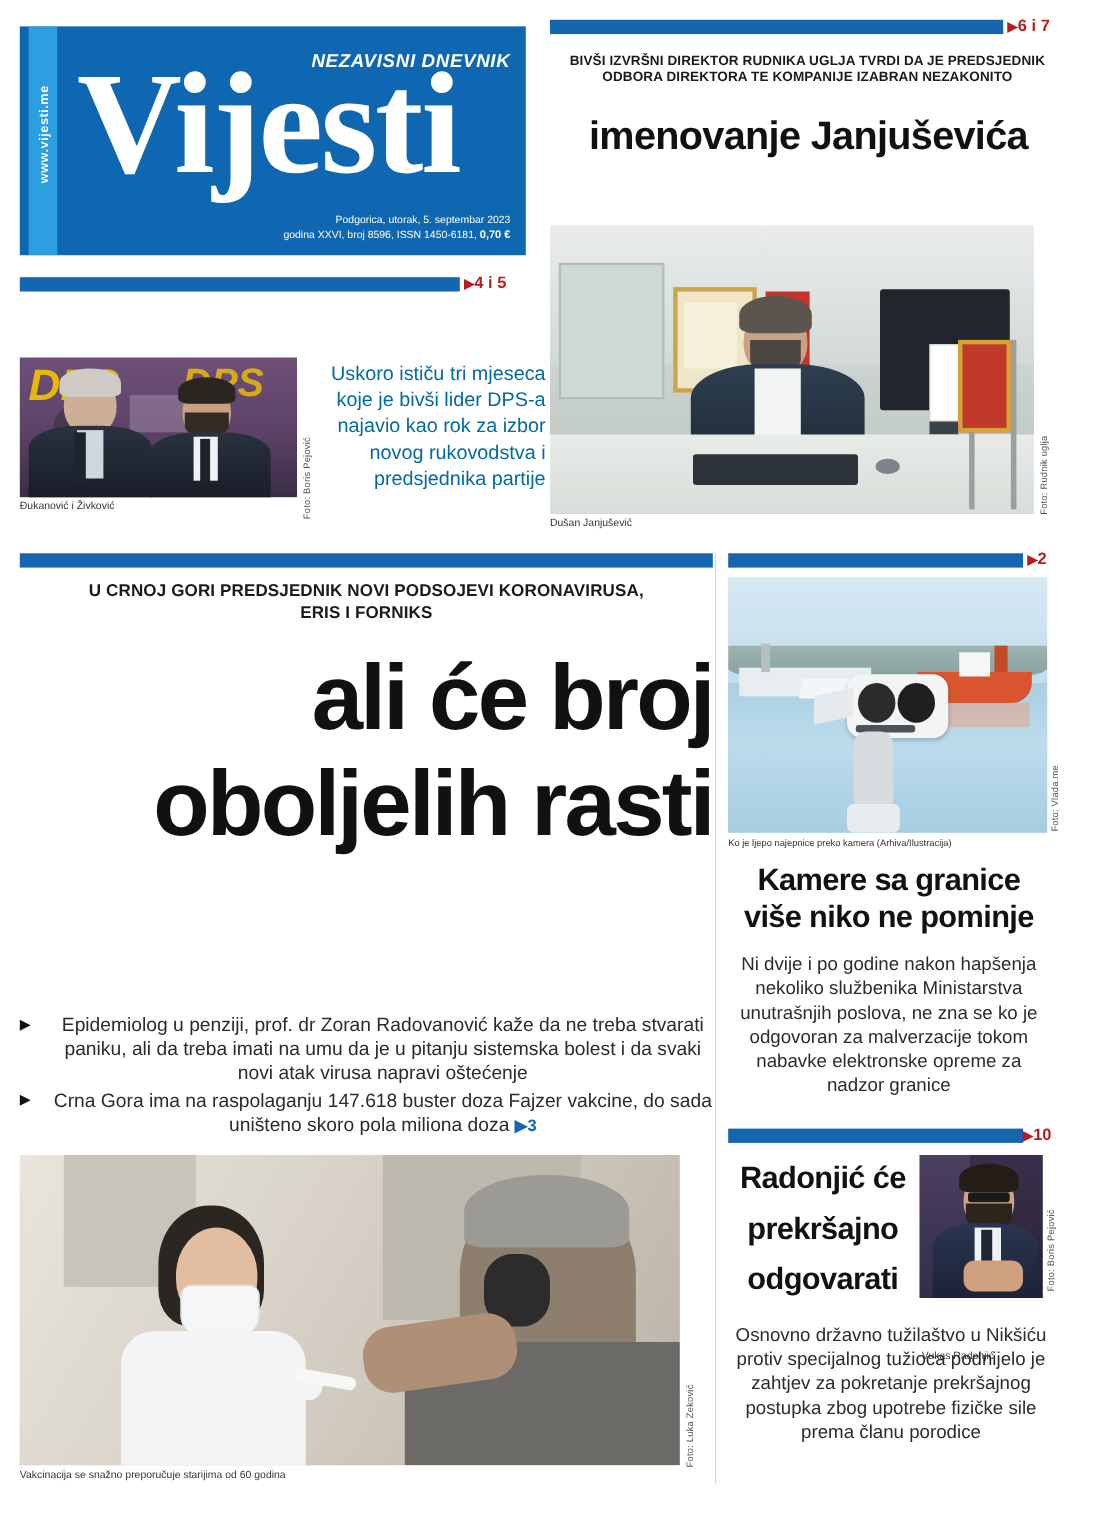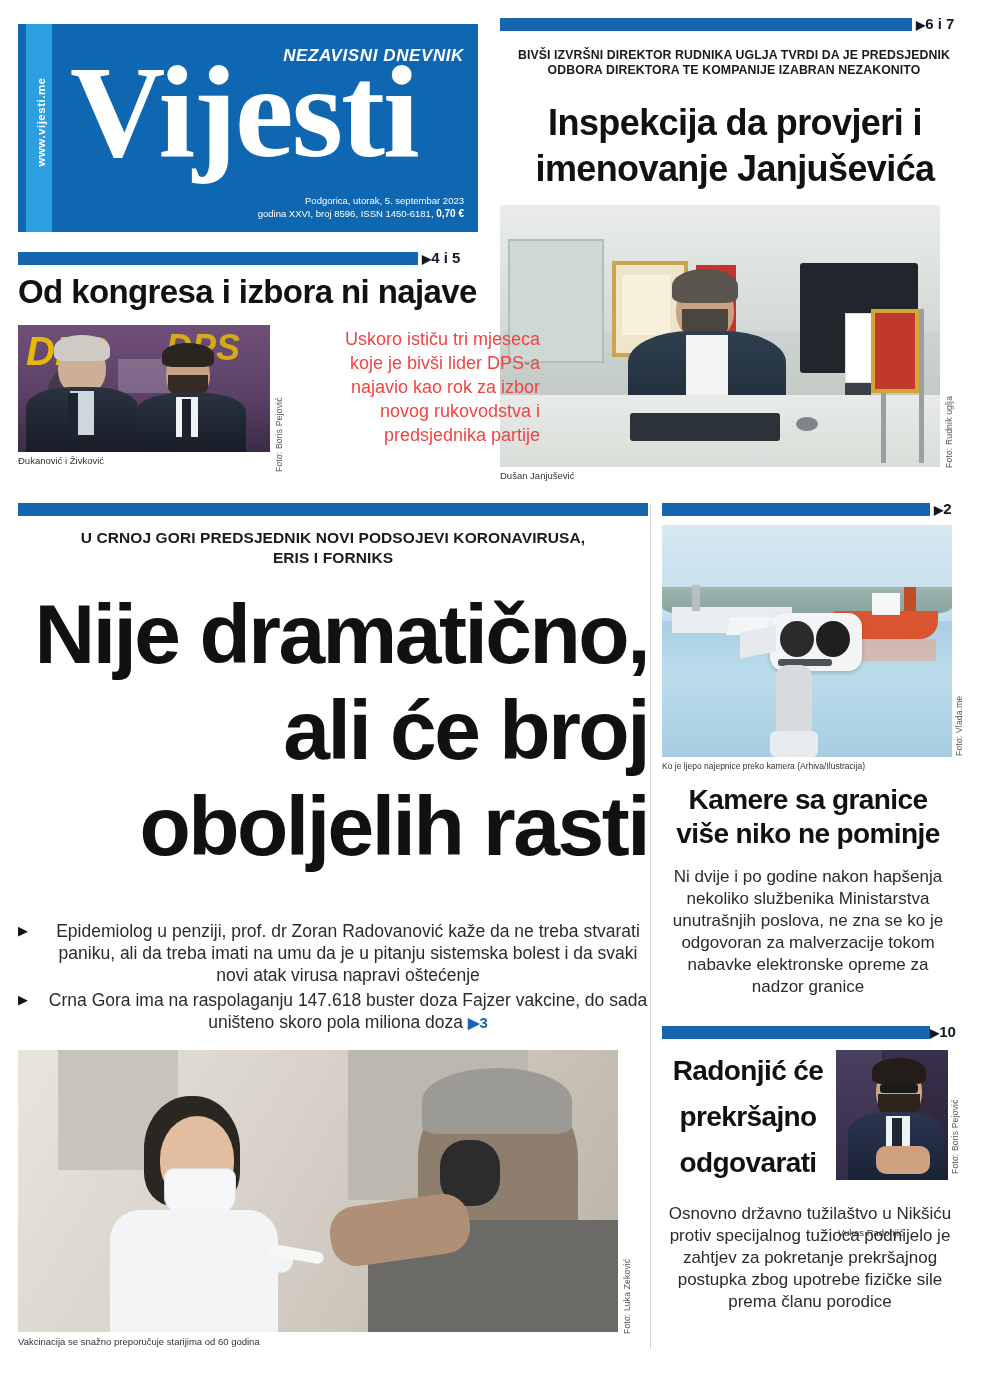--- a/index.html
+++ b/index.html
@@ -13,21 +13,21 @@
       transform:rotate(-90deg);color:#fff;font-size:11.5px;font-weight:700;letter-spacing:.5px;}
   .mast-kicker{position:absolute;right:14px;top:22px;color:#fff;font-size:17px;font-weight:800;
       font-style:italic;letter-spacing:.6px;}
   .mast-title{position:absolute;left:52px;top:28px;color:#fff;font-family:"Liberation Serif",serif;
       font-size:132px;line-height:120px;font-weight:700;letter-spacing:-2px;}
   .mast-meta{position:absolute;right:14px;bottom:12px;text-align:right;color:#fff;font-size:9.5px;line-height:13px;}
   .mast-meta b{font-weight:700;font-size:10px;}
 
   
   .rule{position:absolute;height:13px;background:#1565b0;}
-  .pageref{position:absolute;font-size:15px;font-weight:800;color:#0f172a;letter-spacing:0px;line-height:13px;}
+  .pageref{position:absolute;font-size:15px;font-weight:800;color:#b91c1c;letter-spacing:0px;line-height:13px;}
   .pageref .arrow{font-size:12px;}
 
   .kicker{position:absolute;font-size:12.3px;font-weight:700;line-height:15px;text-align:center;color:#1a1a1a;letter-spacing:.1px;}
   .hl{position:absolute;font-weight:700;color:#111;letter-spacing:-.6px;}
 
   
   .photo{position:absolute;overflow:hidden;background:#cfd6dc;}
   .cap{position:absolute;font-size:9.5px;color:#333;}
   .credit{position:absolute;font-size:8.5px;color:#555;writing-mode:vertical-rl;transform:rotate(180deg);
       letter-spacing:.2px;}
@@ -67,21 +67,20 @@
     </div>
   </div>
 
   <div class="rule" style="left:500px;top:18px;width:412px;"></div>
   <div class="pageref" style="left:916px;top:17px;">
     <span class="arrow">▶</span><span>6 i 7</span>
   </div>
   <div class="kicker" style="left:500px;top:48px;width:468px;">BIVŠI IZVRŠNI DIREKTOR RUDNIKA UGLJA TVRDI DA JE PREDSJEDNIK ODBORA DIREKTORA TE KOMPANIJE IZABRAN NEZAKONITO</div>
 
   <div class="hl" style="left:500px;top:100px;width:470px;font-size:36px;line-height:46px;text-align:center;">
-    <div>Inspekcija da provjeri i</div>
     <div>imenovanje Janjuševića</div>
   </div>
 
   <div class="photo ph-office" style="left:500px;top:205px;width:440px;height:262px;">
 
     <div style="position:absolute;left:0;top:0;width:100%;height:48%;background:linear-gradient(180deg,#e9ecea,#d3d9d6);"></div>
     <div style="position:absolute;left:8px;top:34px;width:92px;height:120px;background:#cfd9d4;border:2px solid #b2bdb7;"></div>
     <div style="position:absolute;left:112px;top:56px;width:68px;height:88px;background:#efe6c9;border:4px solid #caa44f;"></div>
     <div style="position:absolute;left:122px;top:70px;width:48px;height:60px;background:#f7f1dc;"></div>
     <div style="position:absolute;left:196px;top:60px;width:40px;height:72px;background:#c4342c;"></div>
@@ -105,21 +104,20 @@
     <div style="position:absolute;right:16px;top:104px;width:5px;height:154px;background:#9aa0a2;"></div>
     <div style="position:absolute;right:21px;top:104px;width:40px;height:76px;background:#c0392b;border:4px solid #d4a437;"></div>
   </div>
   <div class="credit" style="left:944px;top:372px;height:96px;">Foto: Rudnik uglja</div>
   <div class="cap" style="left:500px;top:470px;">Dušan Janjušević</div>
 
   <div class="rule" style="left:18px;top:252px;width:400px;"></div>
   <div class="pageref" style="left:422px;top:251px;">
     <span class="arrow">▶</span><span>4 i 5</span>
   </div>
-  <div class="hl" style="left:18px;top:272px;width:470px;font-size:33px;line-height:40px;">Od kongresa i izbora ni najave</div>
 
   <div class="photo ph-dps" style="left:18px;top:325px;width:252px;height:127px;">
     <div class="dps-logo" style="left:8px;top:4px;font-size:40px;">DPS</div>
     <div class="dps-logo" style="left:148px;top:2px;font-size:36px;opacity:.8;">DPS</div>
     <div class="dps-logo" style="left:118px;top:86px;font-size:30px;opacity:.65;">DPS</div>
     <div style="position:absolute;left:100px;top:34px;width:74px;height:34px;background:rgba(255,255,255,.20);"></div>
 
     <div class="head" style="left:40px;top:16px;width:48px;height:54px;background:#cdae96;"></div>
     <div class="hair" style="left:36px;top:10px;width:56px;height:26px;background:#cfcac4;"></div>
     <div class="suit" style="left:8px;top:62px;width:112px;height:68px;"></div>
@@ -129,30 +127,29 @@
     <div class="head" style="left:148px;top:24px;width:44px;height:50px;background:#c8a184;"></div>
     <div class="hair" style="left:144px;top:18px;width:52px;height:24px;background:#2b2520;"></div>
     <div style="position:absolute;left:150px;top:50px;width:40px;height:22px;background:#332b24;border-radius:0 0 45% 45%;"></div>
     <div class="suit" style="left:118px;top:68px;width:110px;height:62px;"></div>
     <div style="position:absolute;left:158px;top:72px;width:22px;height:40px;background:#eef2f4;"></div>
     <div style="position:absolute;left:164px;top:74px;width:9px;height:40px;background:#1b222c;"></div>
   </div>
   <div class="credit" style="left:274px;top:390px;height:82px;">Foto: Boris Pejović</div>
   <div class="cap" style="left:18px;top:455px;">Đukanović i Živković</div>
 
-  <div class="body-txt" style="left:296px;top:327px;width:200px;text-align:right;font-size:18px;line-height:24px;color:#ef4444;margin-left:44px;">Uskoro ističu tri mjeseca koje je bivši lider DPS-a najavio kao rok za izbor novog rukovodstva i predsjednika partije</div>
+  <div class="body-txt" style="left:296px;top:327px;width:200px;text-align:right;font-size:18px;line-height:24px;color:#0369a1;">Uskoro ističu tri mjeseca koje je bivši lider DPS-a najavio kao rok za izbor novog rukovodstva i predsjednika partije</div>
 
   <div class="rule" style="left:18px;top:503px;width:630px;"></div>
   <div class="kicker" style="left:18px;top:528px;width:630px;font-size:15.5px;line-height:20px;">
     <div>U CRNOJ GORI PREDSJEDNIK NOVI PODSOJEVI KORONAVIRUSA,</div>
     <div>ERIS I FORNIKS</div>
   </div>
 
   <div class="hl" style="left:18px;top:586px;width:630px;text-align:right;font-size:84px;line-height:96px;letter-spacing:-2.5px;font-weight:700;">
-    <div>Nije dramatično,</div>
     <div>ali će broj</div>
     <div>oboljelih rasti</div>
   </div>
 
   <div style="position:absolute;left:18px;top:920px;width:634px;">
     <div style="position:relative;display:flex;align-items:flex-start;gap:8px;">
       <span style="color:#111;font-size:13px;line-height:22px;flex:0 0 18px;">▶</span>
       <span style="flex:1;text-align:center;font-size:17.5px;line-height:22px;color:#2b2b2b;">Epidemiolog u penziji, prof. dr Zoran Radovanović kaže da ne treba stvarati paniku, ali da treba imati na umu da je u pitanju sistemska bolest i da svaki novi atak virusa napravi oštećenje</span>
     </div>
     <div style="position:relative;display:flex;align-items:flex-start;gap:8px;margin-top:3px;">

